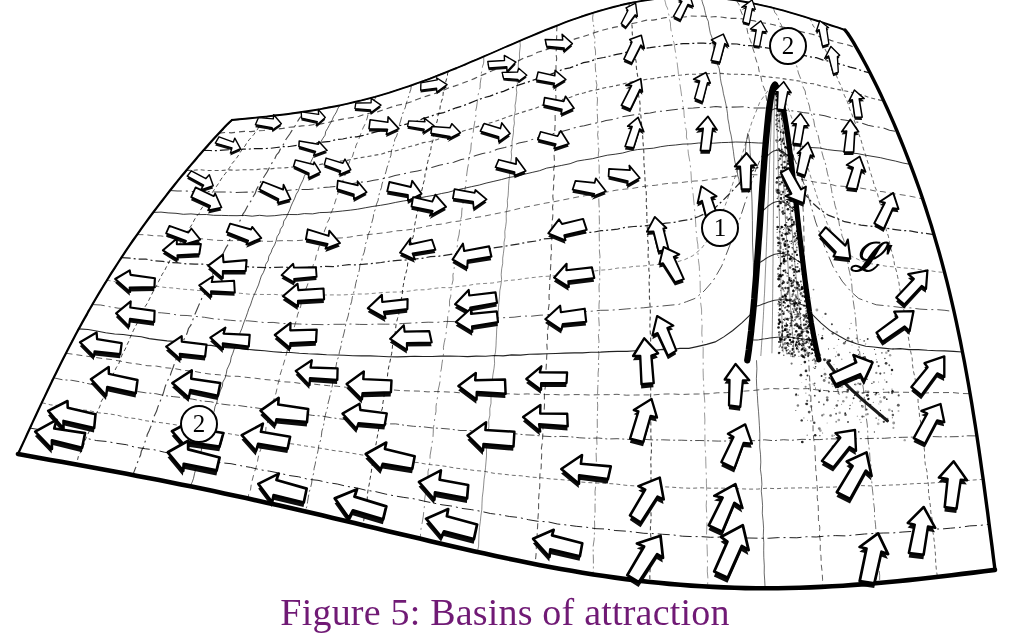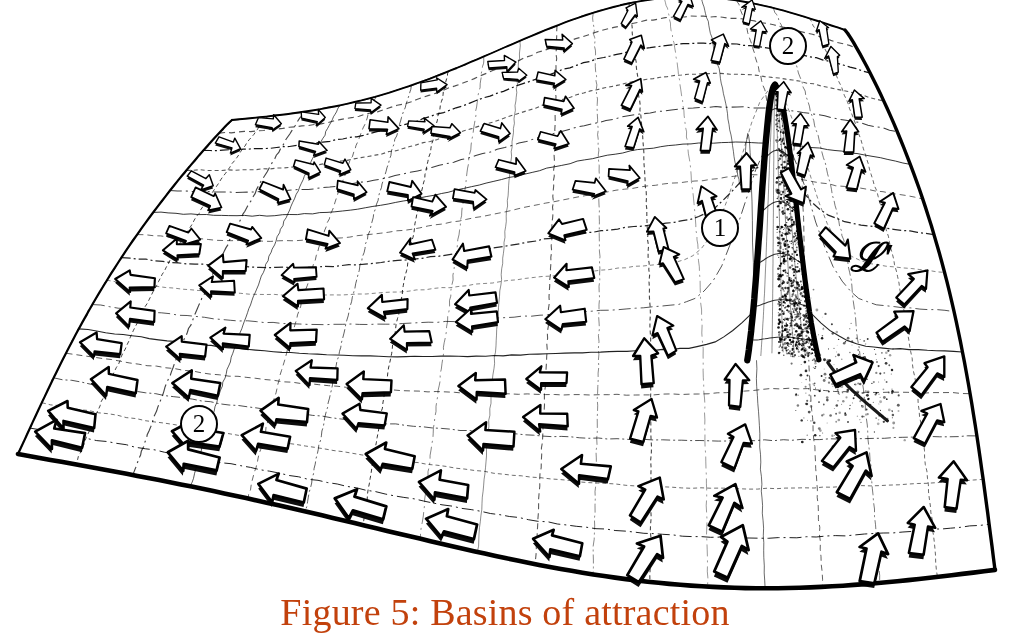--- a/index.html
+++ b/index.html
@@ -6,21 +6,21 @@
   html,body{margin:0;padding:0;background:#ffffff;}
   body{width:1010px;height:638px;overflow:hidden;font-family:"Liberation Serif",serif;}
   #figure-root{position:relative;width:1010px;height:638px;background:#ffffff;}
   #figure-canvas{position:absolute;left:0;top:0;width:1010px;height:638px;}
   #caption{
     position:absolute;left:0;right:0;bottom:4px;
     text-align:center;
     font-family:"Liberation Serif",serif;
     font-size:38px;
     line-height:44px;
-    color:#c2410c;
+    color:#701a75;
     letter-spacing:0.2px;
     white-space:nowrap;
   }
   .lbl{position:absolute;pointer-events:none;}
   .circ-num{
     width:34px;height:34px;border:2.2px solid #000;border-radius:50%;
     display:flex;align-items:center;justify-content:center;
     font-family:"Liberation Serif",serif;font-size:25px;color:#000;
     background:#ffffff;
   }

